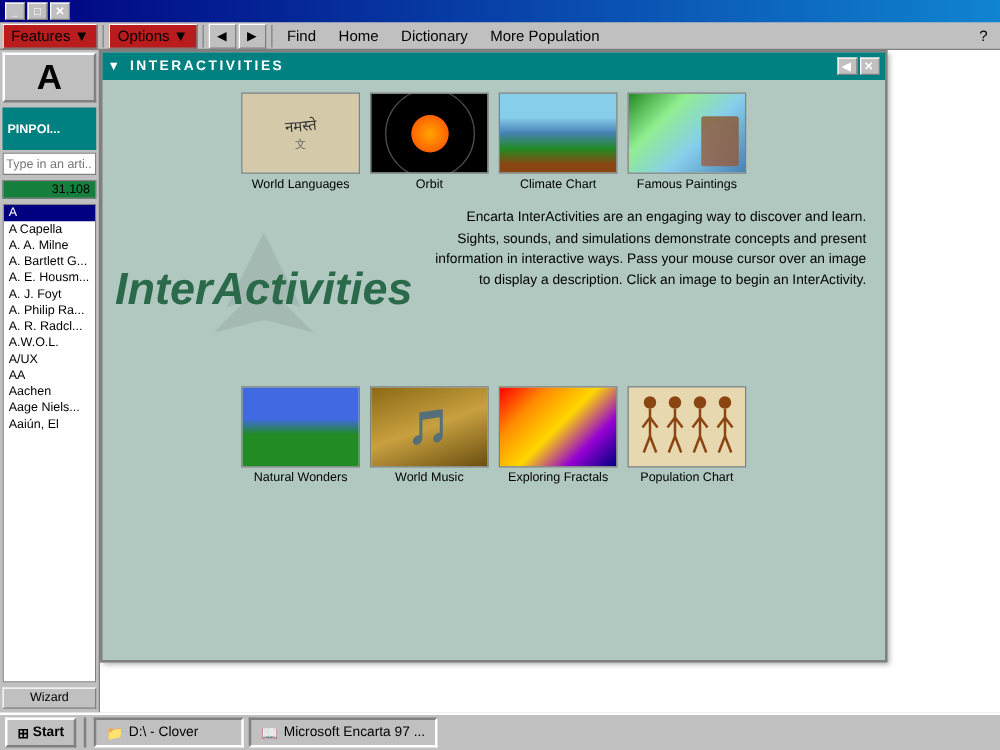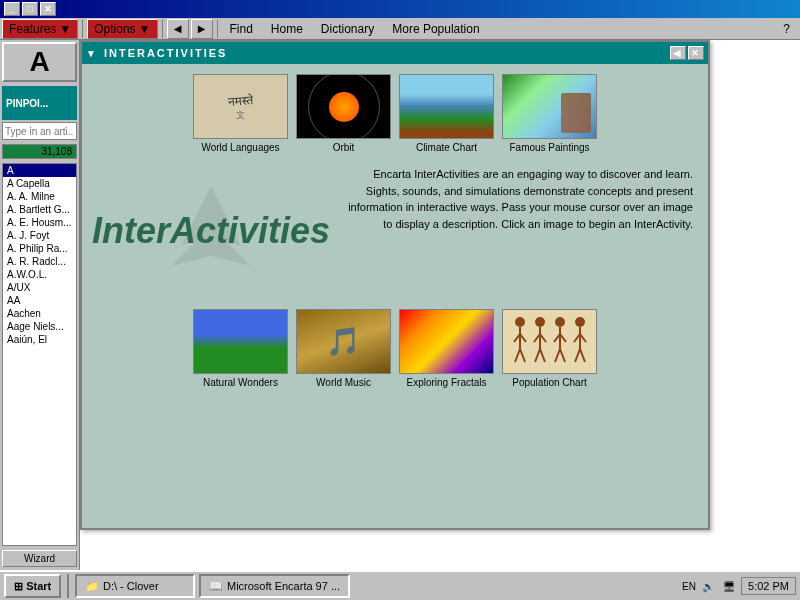--- a/index.html
+++ b/index.html
@@ -631,21 +631,13 @@
   </div>
   <div class="taskbar-divider"></div>
   <div class="taskbar-item">
     <span>📁</span>
     <span>D:\ - Clover</span>
   </div>
   <div class="taskbar-item">
     <span>📖</span>
     <span>Microsoft Encarta 97 ...</span>
   </div>
-  <div class="taskbar-right">
-    <div class="systray-icon">
-      <span>EN</span>
-    </div>
-    <div class="systray-icon">🔊</div>
-    <div class="systray-icon">🖥</div>
-    <div class="clock">5:02 PM</div>
-  </div>
 </div>
 
 </body></html>

